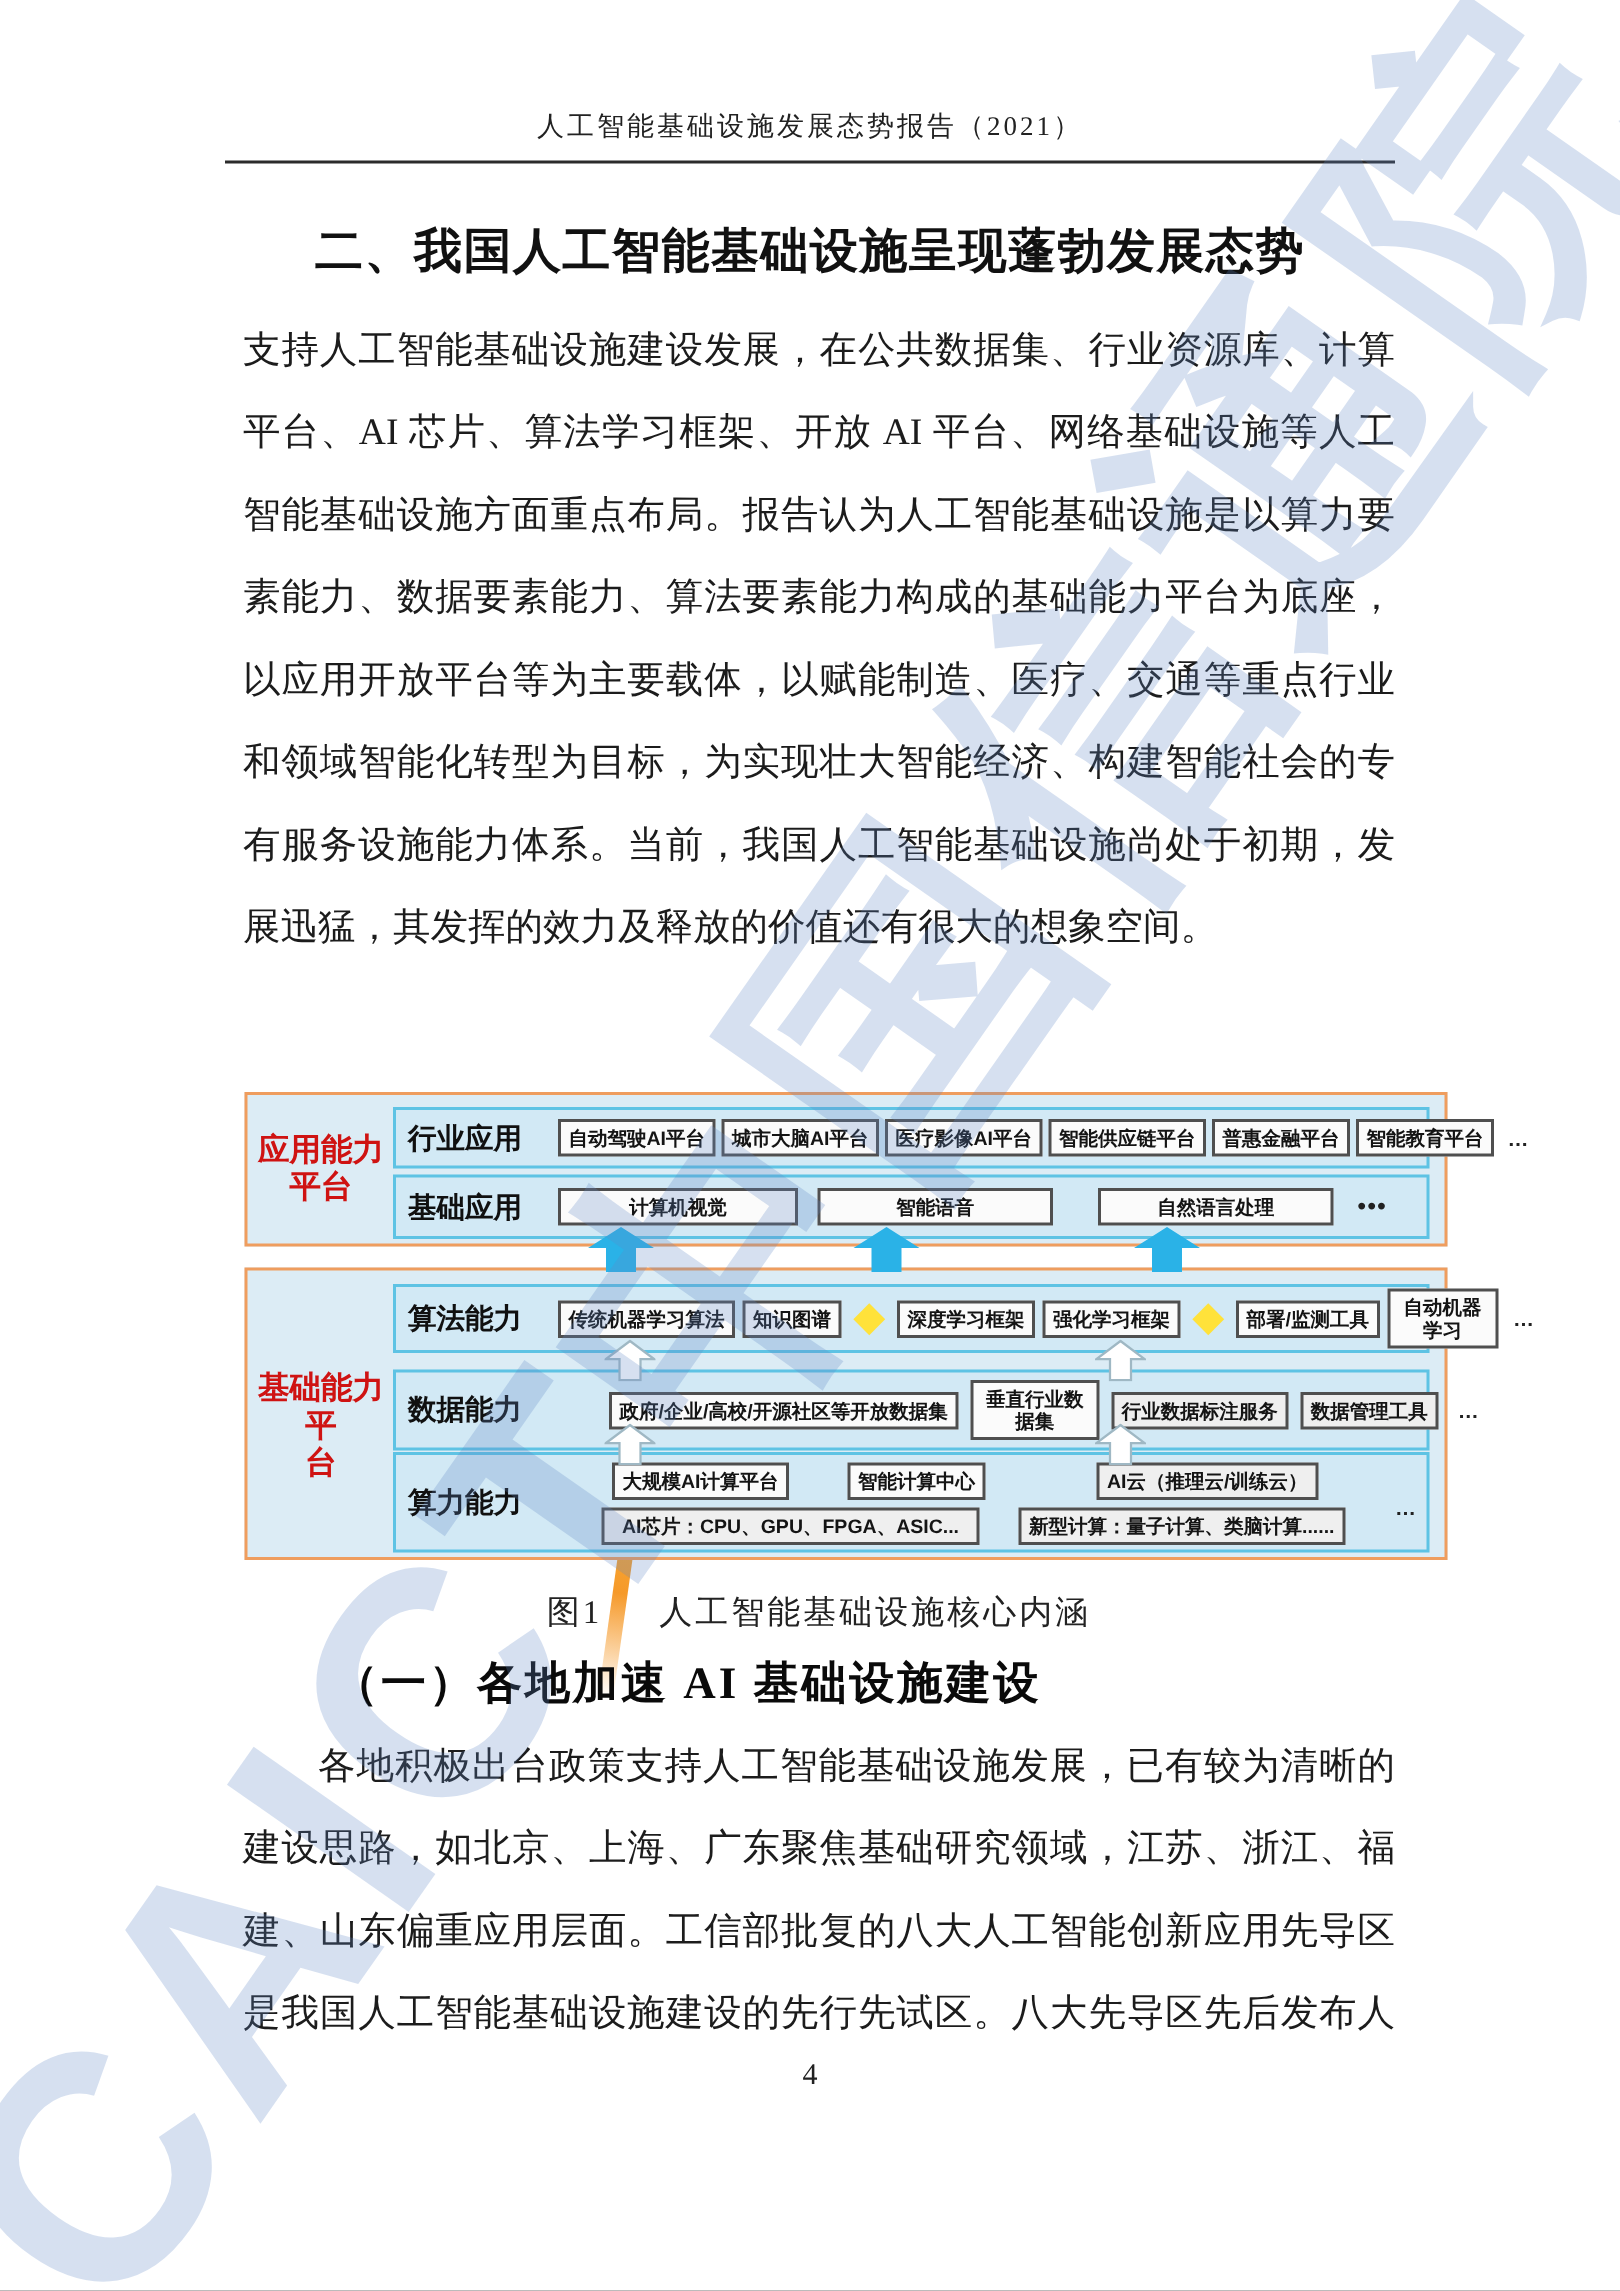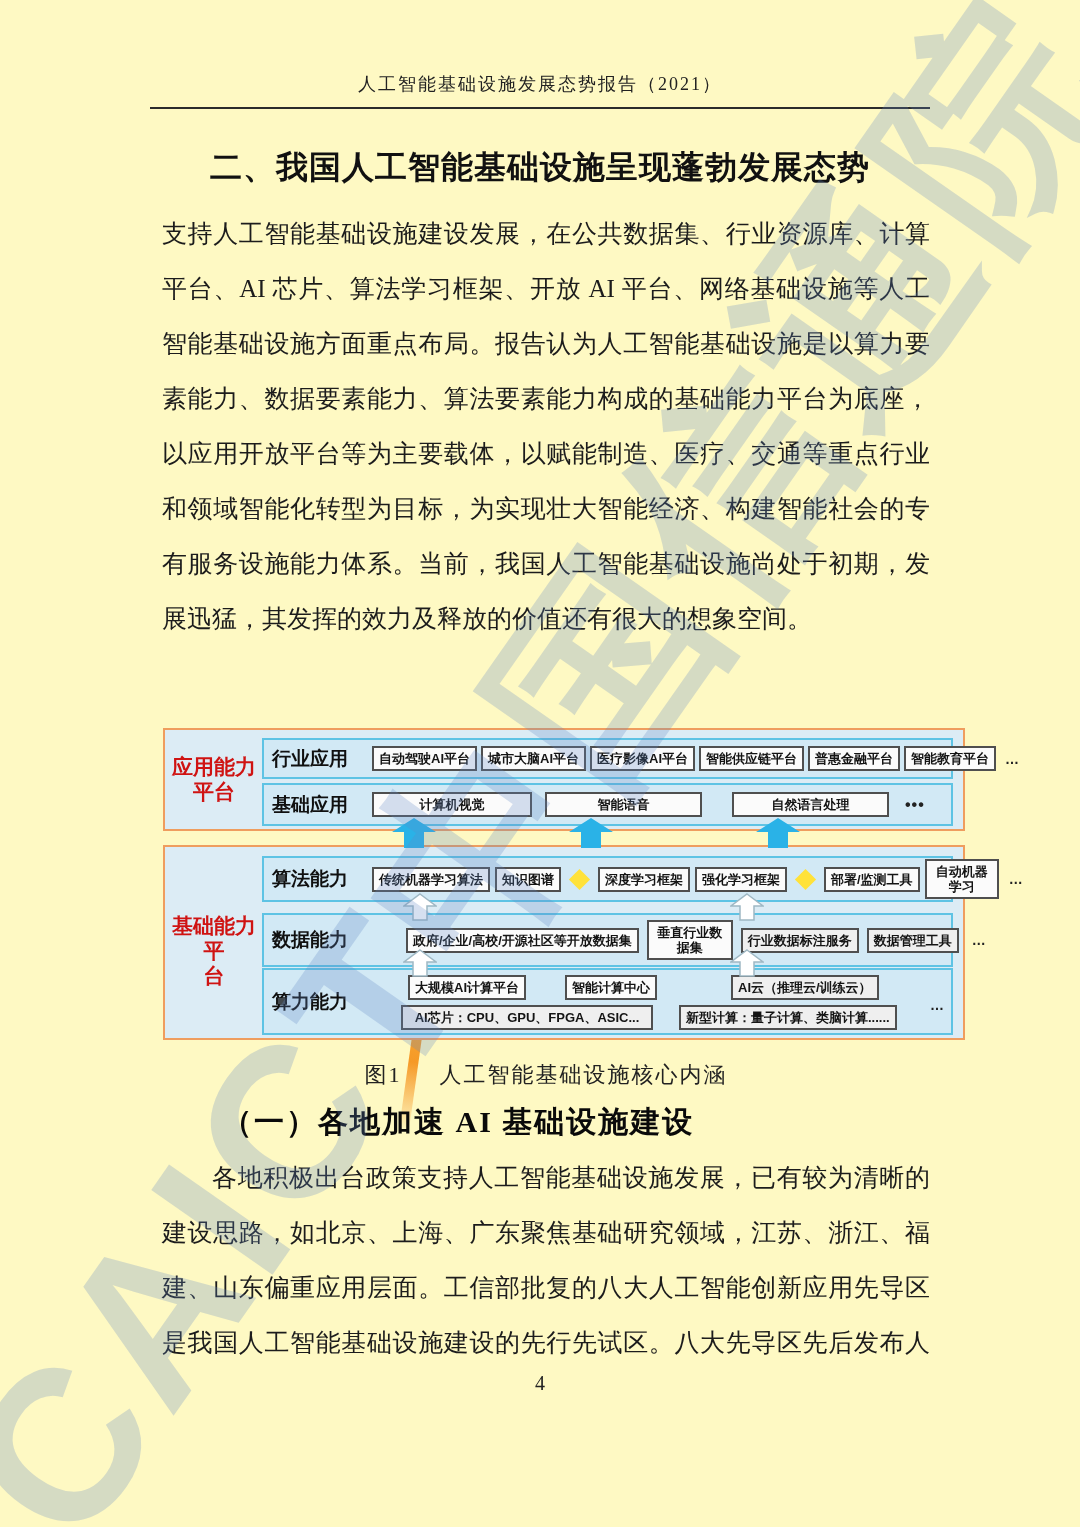--- a/index.html
+++ b/index.html
@@ -1,18 +1,18 @@
 <!DOCTYPE html>
 <html style="--red: #cf1312; --orange: #ef9d5e; --panel: #dcecf5; --rowbg: #d2e9f5; --rowborder: #5ec3e4; --boxborder: #4f4f4f; --cyan: #2ab2e7; --yellow: #ffe23a; --wm: rgba(98,134,196,0.26);"><head>
 <meta charset="utf-8">
 <style>
   html,body{margin:0;padding:0;background:#888;}
   .page{
     position:relative; width:1080px; height:1527px; margin:0 auto;
-    background:#fef9c3; overflow:hidden;
+    background:#ffffff; overflow:hidden;
     font-family:"Liberation Serif", serif; color:#1f1f1f;
   }
   
   .hdr-title{
     position:absolute; top:72px; left:0; width:100%;
     text-align:center; font-size:18px; letter-spacing:2px; color:#222;
   }
   .hdr-rule{
     position:absolute; top:107px; left:150px; width:780px; height:2px;
     background:#2b2b2b;

